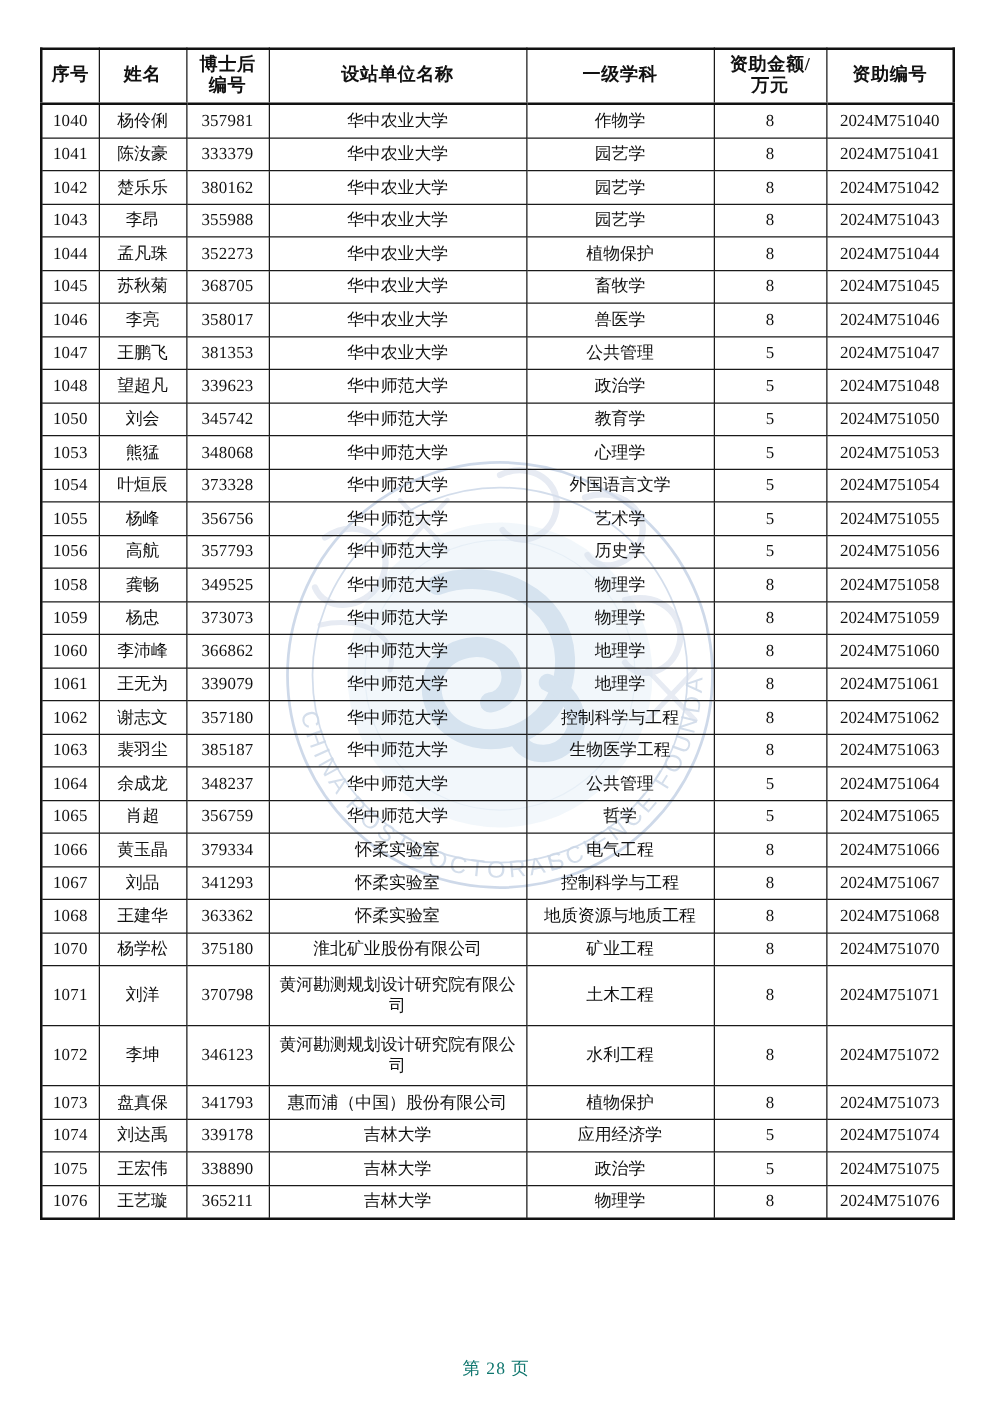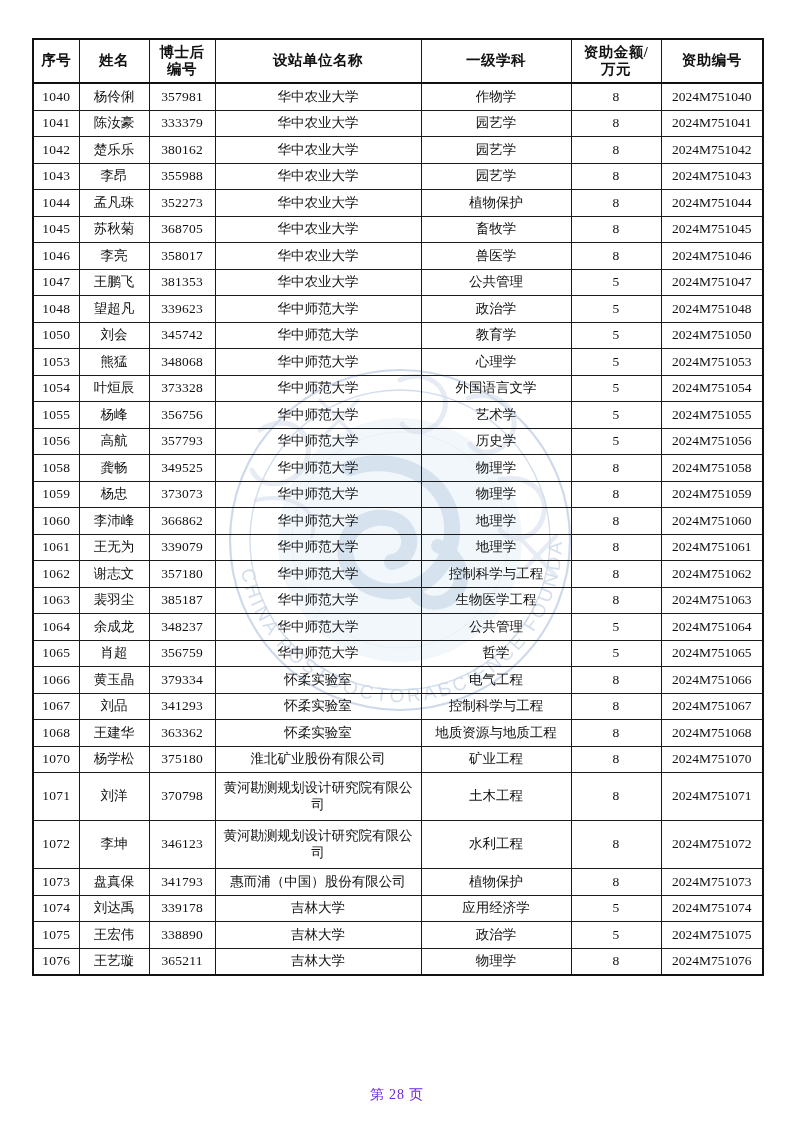--- a/index.html
+++ b/index.html
@@ -113,21 +113,21 @@
     border-bottom: 2px solid #111111;
   }
 
   #footer {
     position: absolute;
     left: 0;
     top: 1086px;
     width: 794px;
     text-align: center;
     font-size: 14px;
-    color: #6d28d9;
+    color: #0f766e;
     letter-spacing: 1px;
   }
   #footer .pg-num { margin: 0 4px; }
 </style>
 </head>
 <body>
 
 <svg id="watermark" viewBox="0 0 400 400" xmlns="http://www.w3.org/2000/svg">
   <defs>
     <path id="wm-arc-bottom" d="M 38,200 A 162,162 0 0 0 362,200"></path>

